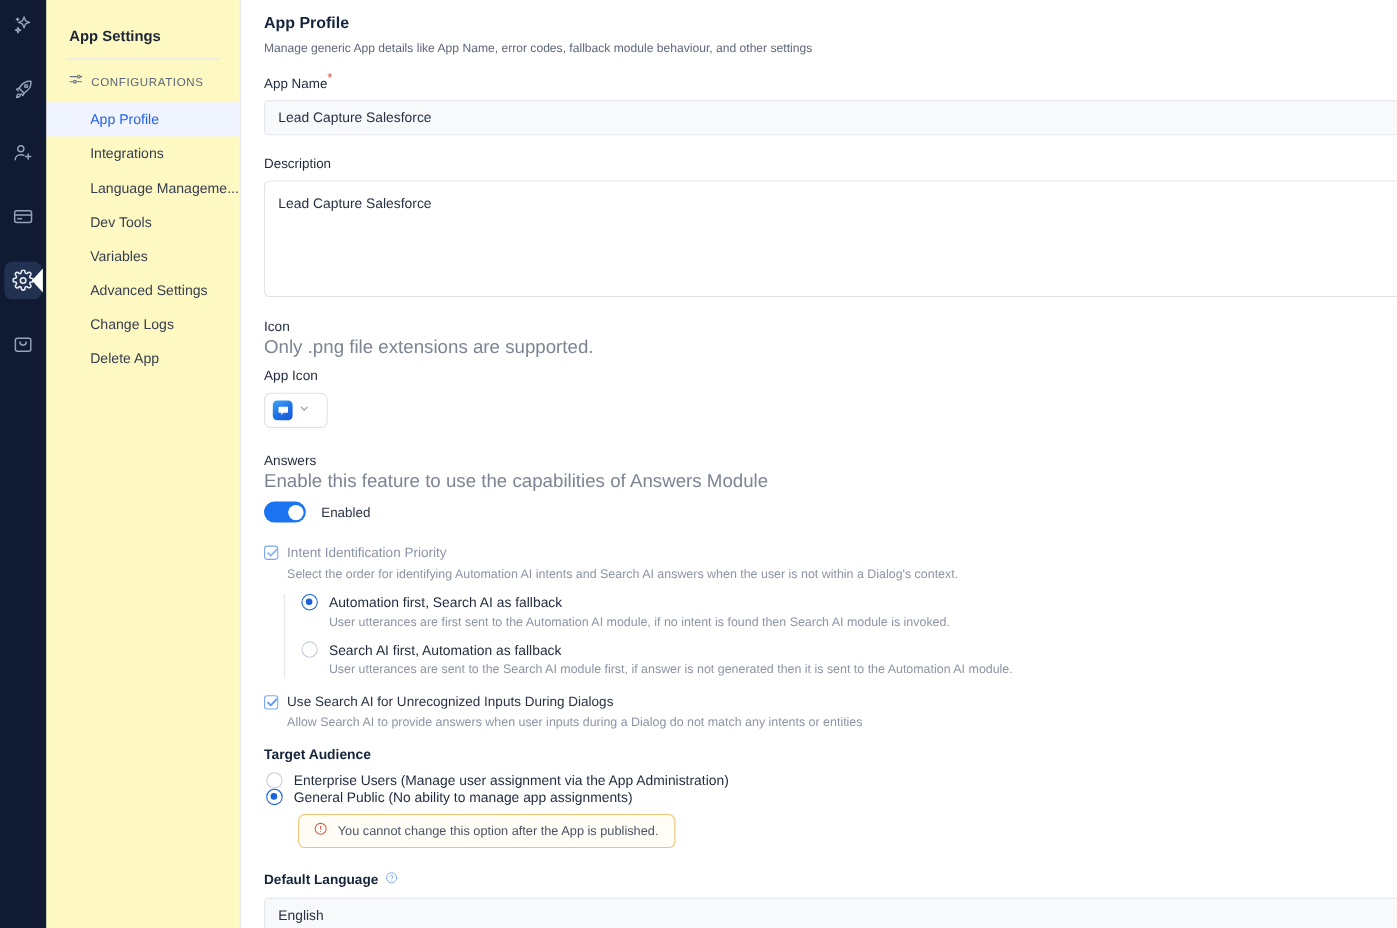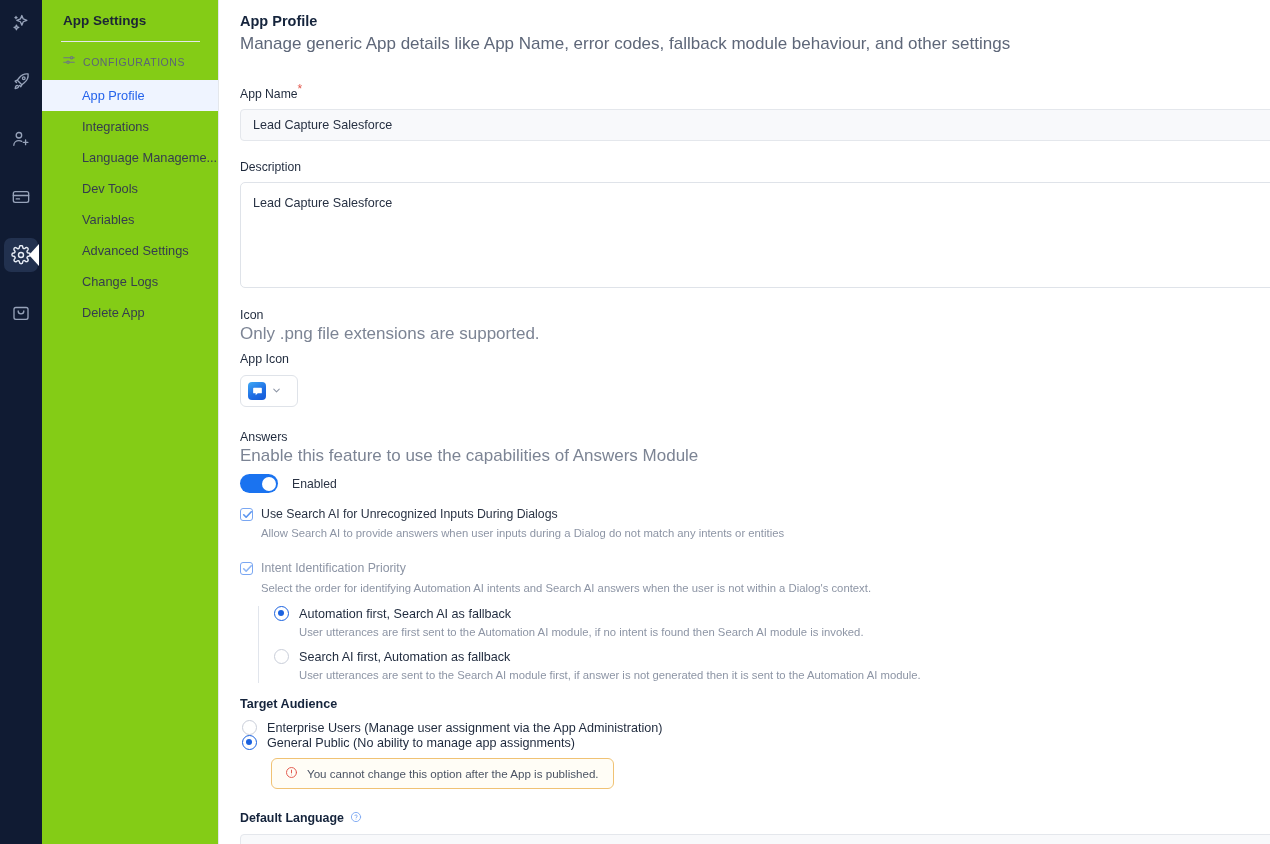--- a/index.html
+++ b/index.html
@@ -43,23 +43,23 @@
     width: 0; height: 0;
     border-top: 11px solid transparent;
     border-bottom: 11px solid transparent;
     border-right: 10px solid #ffffff;
   }
 
   
   .sidebar {
     width: 177px; height: 844px;
     flex: 0 0 177px;
-    background: #84cc16;
+    background: #fef9c3;
     border-right: 1px solid #e4e7ec;
-    padding-top: 11px;
+    padding-top: 23px;
   }
   .sidebar-title {
     font-size: 13.5px;
     font-weight: bold;
     color: #1c2536;
     padding: 0 0 0 21px;
     line-height: 20px;
     margin-bottom: 10px;
   }
   .sidebar-sep {
@@ -105,24 +105,24 @@
   .pad { padding-left: 21px; }
 
   .page-title {
     font-size: 14.5px;
     font-weight: bold;
     color: #15243c;
     line-height: 20px;
     margin: 0 0 5px 0;
   }
   .page-sub {
-    font-size: 17px;
+    font-size: 11px;
     color: #5e6779;
     line-height: 16px;
-    margin-bottom: 34px;
+    margin-bottom: 16px;
   }
 
   .field-label {
     font-size: 12.2px;
     color: #1f2a3d;
     line-height: 16px;
     margin-bottom: 7px;
     display: block;
   }
   .req { color: #e2574c; font-size: 12px; vertical-align: super; line-height: 0; }
@@ -416,56 +416,56 @@
       <div class="block-hint" style="margin-top:3px;">Enable this feature to use the capabilities of Answers Module</div>
 
       <div class="toggle-row" style="margin-top:10px;">
         <span class="toggle">
           <span class="knob"></span>
         </span>
         <span class="toggle-label">Enabled</span>
       </div>
     </div>
 
+    <div class="pad" style="margin-top:19px;">
+      <div class="cb-row">
+        <span class="cb">
+          <svg width="13" height="13" viewBox="0 0 24 24" fill="none" stroke="#8fb6f4" stroke-width="3" stroke-linecap="round" stroke-linejoin="round">
+            <path d="M5 12.5l4.5 4.5L19 7"></path>
+          </svg>
+        </span>
+        <span class="cb-label-muted">Intent Identification Priority</span>
+      </div>
+      <div class="sub-hint" style="margin:3px 0 0 21px;">Select the order for identifying Automation AI intents and Search AI answers when the user is not within a Dialog's context.</div>
+
+      <div class="priority-group">
+        <div class="radio-row">
+          <span class="radio checked"></span>
+          <span class="radio-label">Automation first, Search AI as fallback</span>
+        </div>
+        <div class="sub-hint" style="margin:3px 0 0 25px;">User utterances are first sent to the Automation AI module, if no intent is found then Search AI module is invoked.</div>
+
+        <div class="radio-row" style="margin-top:9px;">
+          <span class="radio"></span>
+          <span class="radio-label">Search AI first, Automation as fallback</span>
+        </div>
+        <div class="sub-hint" style="margin:3px 0 0 25px;">User utterances are sent to the Search AI module first, if answer is not generated then it is sent to the Automation AI module.</div>
+      </div>
+    </div>
+
     <div class="pad" style="margin-top:13px;">
       <div class="cb-row">
         <span class="cb">
           <svg width="13" height="13" viewBox="0 0 24 24" fill="none" stroke="#5b95ef" stroke-width="3" stroke-linecap="round" stroke-linejoin="round">
             <path d="M5 12.5l4.5 4.5L19 7"></path>
           </svg>
         </span>
         <span class="cb-label-dark">Use Search AI for Unrecognized Inputs During Dialogs</span>
       </div>
       <div class="sub-hint" style="margin:2px 0 0 21px;">Allow Search AI to provide answers when user inputs during a Dialog do not match any intents or entities</div>
-    </div>
-
-    <div class="pad" style="margin-top:19px;">
-      <div class="cb-row">
-        <span class="cb">
-          <svg width="13" height="13" viewBox="0 0 24 24" fill="none" stroke="#8fb6f4" stroke-width="3" stroke-linecap="round" stroke-linejoin="round">
-            <path d="M5 12.5l4.5 4.5L19 7"></path>
-          </svg>
-        </span>
-        <span class="cb-label-muted">Intent Identification Priority</span>
-      </div>
-      <div class="sub-hint" style="margin:3px 0 0 21px;">Select the order for identifying Automation AI intents and Search AI answers when the user is not within a Dialog's context.</div>
-
-      <div class="priority-group">
-        <div class="radio-row">
-          <span class="radio checked"></span>
-          <span class="radio-label">Automation first, Search AI as fallback</span>
-        </div>
-        <div class="sub-hint" style="margin:3px 0 0 25px;">User utterances are first sent to the Automation AI module, if no intent is found then Search AI module is invoked.</div>
-
-        <div class="radio-row" style="margin-top:9px;">
-          <span class="radio"></span>
-          <span class="radio-label">Search AI first, Automation as fallback</span>
-        </div>
-        <div class="sub-hint" style="margin:3px 0 0 25px;">User utterances are sent to the Search AI module first, if answer is not generated then it is sent to the Automation AI module.</div>
-      </div>
     </div>
 
     <div class="pad" style="margin-top:14px;">
       <div class="section-head">Target Audience</div>
 
       <div class="radio-row" style="margin:9px 0 0 2px;">
         <span class="radio"></span>
         <span class="radio-label">Enterprise Users (Manage user assignment via the App Administration)</span>
       </div>
 

